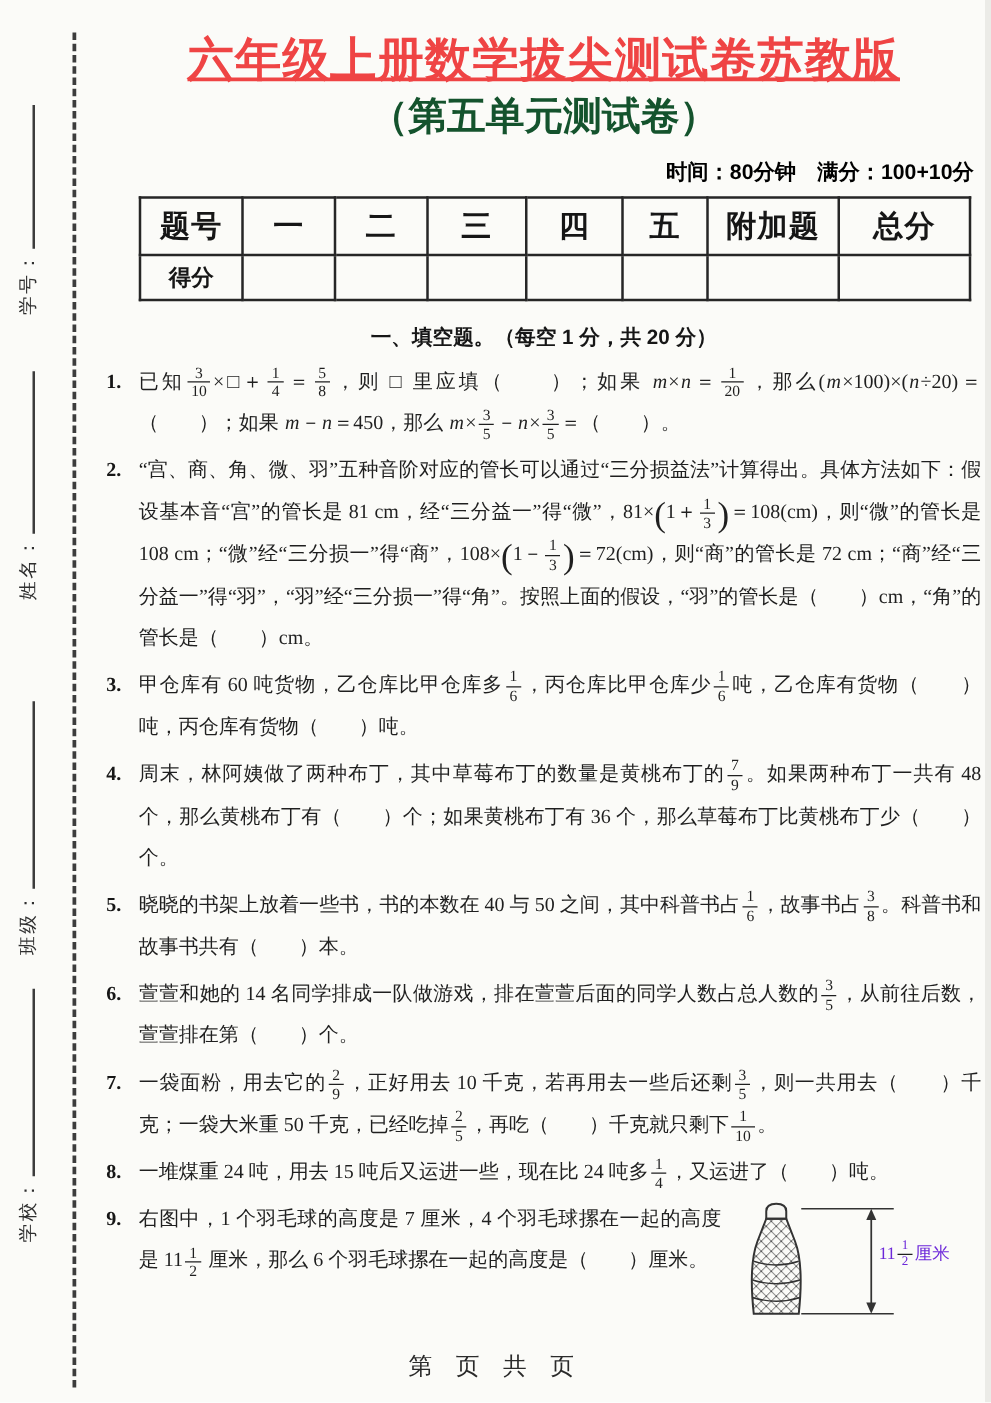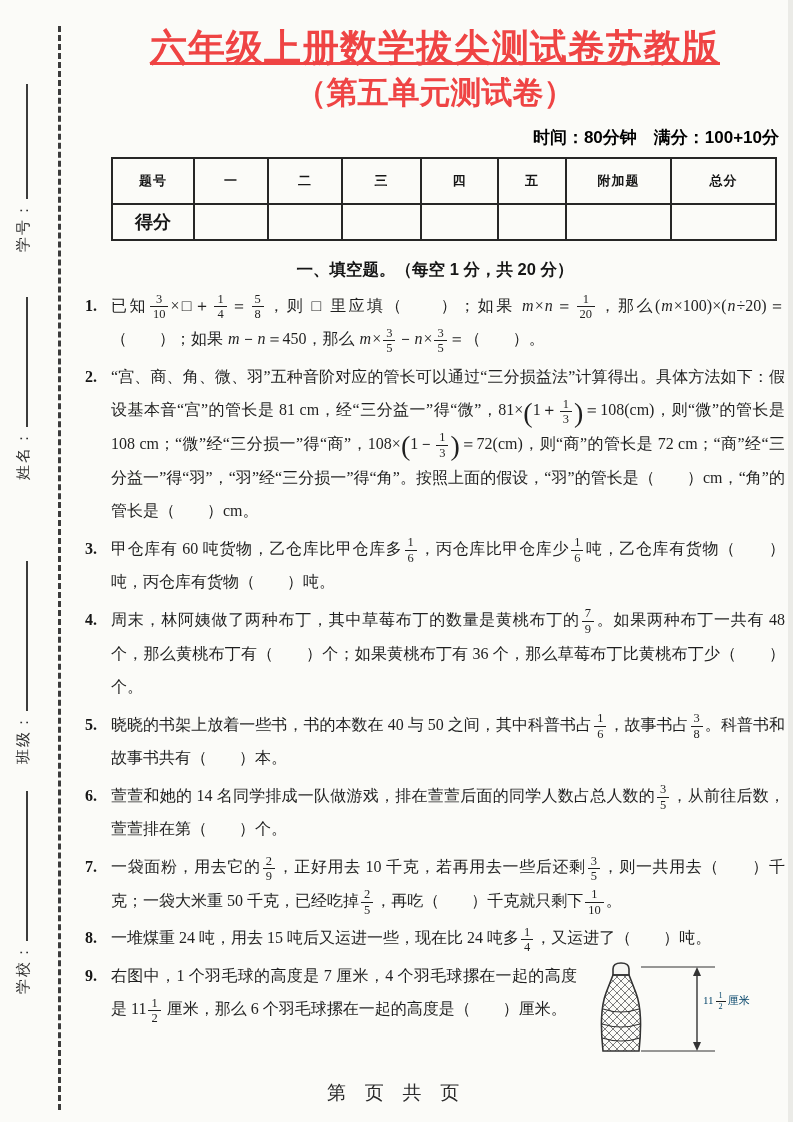--- a/index.html
+++ b/index.html
@@ -18,48 +18,48 @@
   #sb1{top:252px;} #sb1 .sb-line{width:115px;}
   #sb2{top:480px;} #sb2 .sb-line{width:130px;}
   #sb3{top:764px;} #sb3 .sb-line{width:150px;}
   #sb4{top:994px;} #sb4 .sb-line{width:150px;}
 
   .content{position:absolute;left:85px;top:0;width:700px;}
 
   .title{margin:26px 0 4px 0;text-align:center;font-family:"Liberation Sans",sans-serif;
         font-weight:700;font-size:37px;line-height:1.2;letter-spacing:1px;color:#ef4444;text-decoration:underline;}
   .subtitle{margin:2px 0 0 0;text-align:center;font-family:"Liberation Sans",sans-serif;
-        font-weight:700;font-size:31px;line-height:1.2;color:#ef4444;}
+        font-weight:700;font-size:31px;line-height:1.2;color:#14532d;}
   .meta{margin:14px 6px 8px 0;text-align:right;font-family:"Liberation Sans",sans-serif;
         font-weight:700;font-size:17px;color:#000000;}
 
   table.score-table{border-collapse:collapse;margin-left:26px;width:664px;table-layout:fixed;}
   table.score-table td{border:2px solid #262626;text-align:center;vertical-align:middle;
         font-family:"Liberation Sans",sans-serif;color:#161616;}
-  tr.st-head td{height:42px;font-size:13px;font-weight:700;letter-spacing:1px;}
+  tr.st-head td{height:42px;font-size:24px;font-weight:700;letter-spacing:1px;}
   tr.st-score td{height:32px;font-size:18px;font-weight:700;}
 
   .section-heading{margin:18px 0 8px 0;font-family:"Liberation Sans",sans-serif;
         font-weight:700;font-size:16.5px;color:#161616;text-align:center;}
 
   .q{display:flex;margin-bottom:4px;}
   .q-num{flex:none;width:26px;font-weight:700;font-size:16px;line-height:2.1;color:#161616;}
   .q-body{flex:1;font-size:16px;line-height:2.1;text-align:justify;color:#1f1f1f;}
 
   .frac{display:inline-block;vertical-align:middle;text-align:center;
         font-size:0.78em;line-height:1.15;margin:0 2px;}
   .frac .fn{display:block;border-bottom:1.3px solid #1f1f1f;padding:0 3px;}
   .frac .fd{display:block;padding:0 3px;}
   .mv{font-style:italic;font-family:"Liberation Serif",serif;margin:0 1px;}
   .bp{display:inline-block;font-size:1.75em;line-height:0.9;vertical-align:-0.22em;font-weight:400;}
 
   
   .fig{float:right;width:200px;height:96px;position:relative;margin:2px 0 2px 8px;}
   .fig svg{position:absolute;left:0;top:0;}
-  .fig-label{position:absolute;left:118px;top:28px;font-size:11px;white-space:nowrap;color:#0c4a6e;}
+  .fig-label{position:absolute;left:118px;top:28px;font-size:14px;white-space:nowrap;color:#6d28d9;}
   .fig-label .frac{font-size:0.75em;}
 
   .footer{position:absolute;bottom:16px;left:0;width:100%;text-align:center;
         font-size:19px;letter-spacing:7px;color:#2a2a2a;}
 </style>
 </head>
 <body>
 
 <div class="page">
 

